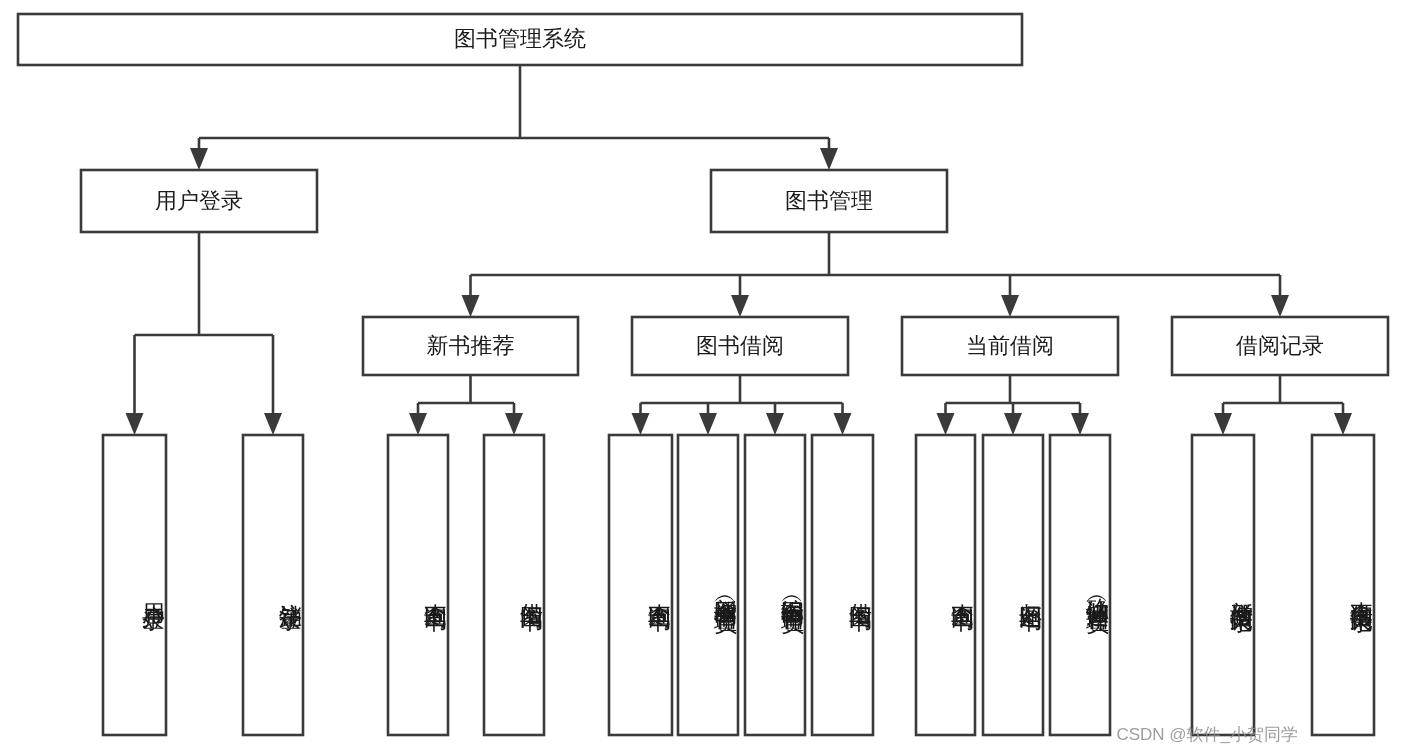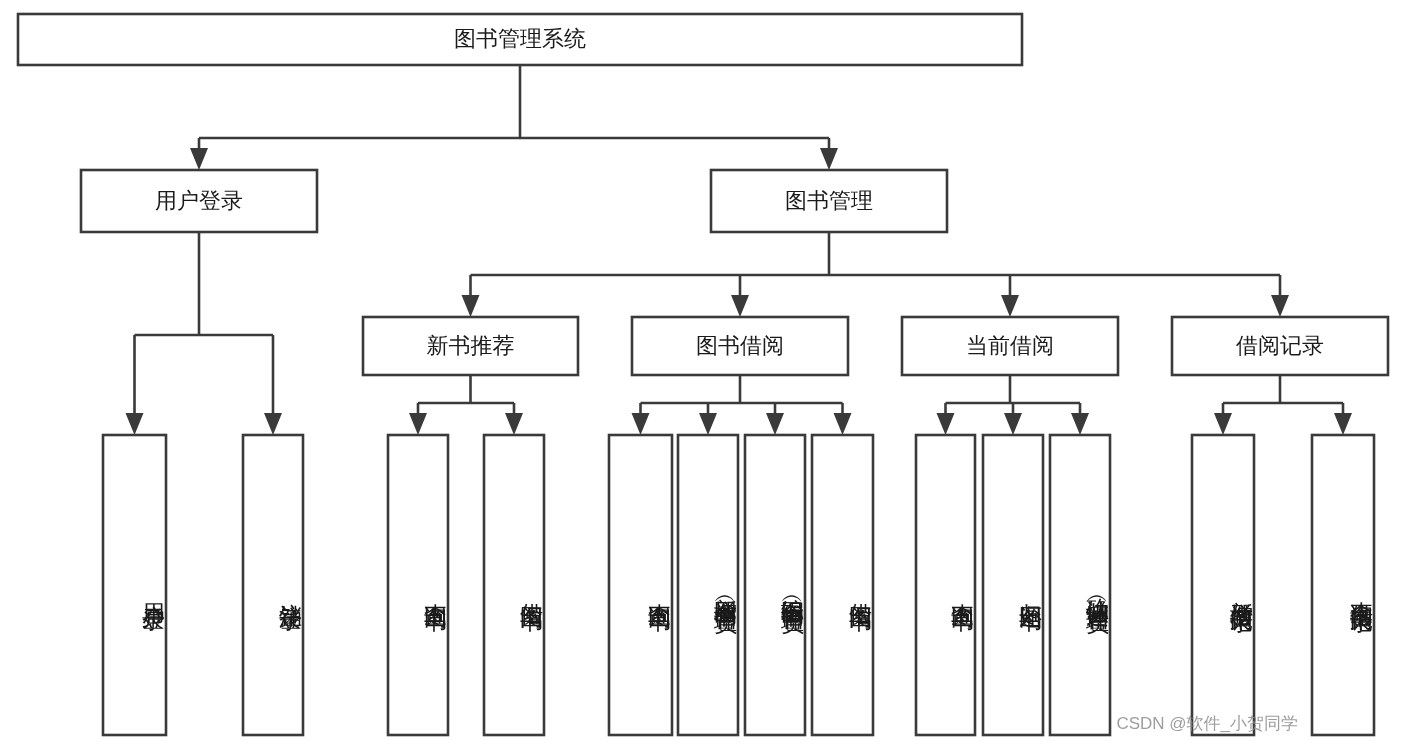--- a/index.html
+++ b/index.html
@@ -61,21 +61,21 @@
     letter-spacing: 2px;
     display: flex;
     align-items: flex-start;
     justify-content: center;
     text-align: left;
     pointer-events: none;
   }
   .watermark {
     position: absolute;
     right: 10px;
-    bottom: 12px;
+    bottom: 1px;
     font-family: "Liberation Sans", "DejaVu Sans", sans-serif;
     font-size: 17px;
     color: #8d8d8d;
     opacity: 0.85;
     white-space: nowrap;
   }
 </style>
 </head>
 <body>
 

